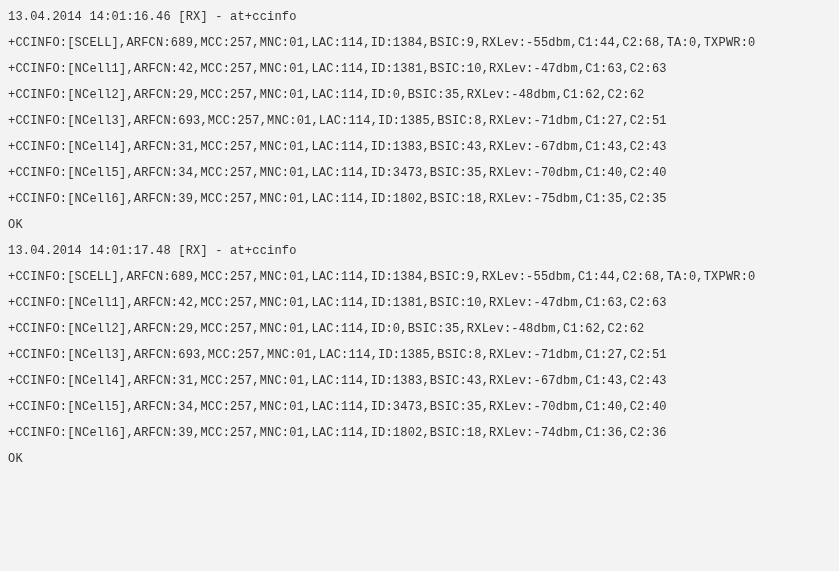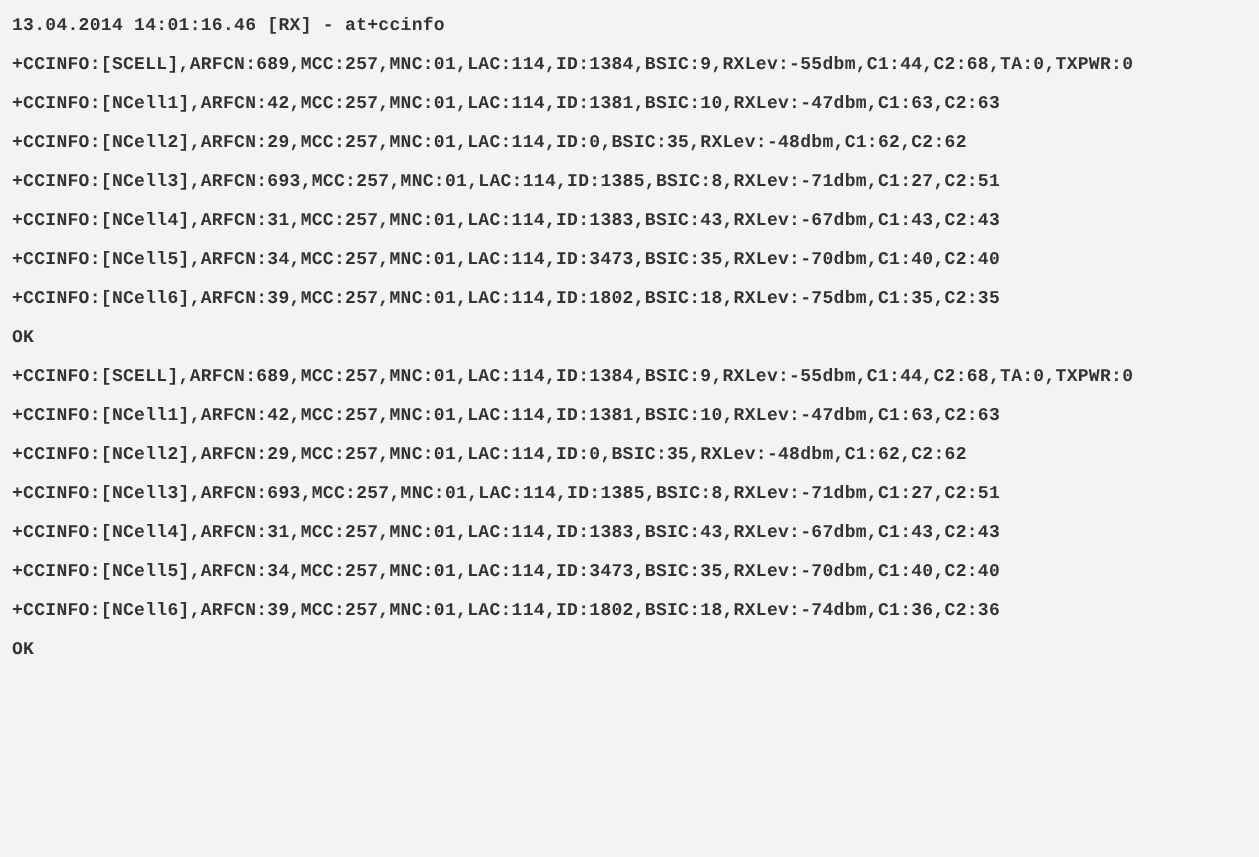--- a/index.html
+++ b/index.html
@@ -13,36 +13,36 @@
       font-size: 12px;
       color: #333333;
       padding: 4px 8px;
       width: 839px;
       line-height: 1.0;
     }
     .log-line {
       white-space: nowrap;
       padding: 7px 0;
       letter-spacing: 0.2px;
-      font-weight: bold;
     }
   </style>
 </head>
 <body>
 
 <div>
   <div class="log-line">13.04.2014 14:01:16.46 [RX] - at+ccinfo</div>
   <div class="log-line">+CCINFO:[SCELL],ARFCN:689,MCC:257,MNC:01,LAC:114,ID:1384,BSIC:9,RXLev:-55dbm,C1:44,C2:68,TA:0,TXPWR:0</div>
   <div class="log-line">+CCINFO:[NCell1],ARFCN:42,MCC:257,MNC:01,LAC:114,ID:1381,BSIC:10,RXLev:-47dbm,C1:63,C2:63</div>
   <div class="log-line">+CCINFO:[NCell2],ARFCN:29,MCC:257,MNC:01,LAC:114,ID:0,BSIC:35,RXLev:-48dbm,C1:62,C2:62</div>
   <div class="log-line">+CCINFO:[NCell3],ARFCN:693,MCC:257,MNC:01,LAC:114,ID:1385,BSIC:8,RXLev:-71dbm,C1:27,C2:51</div>
   <div class="log-line">+CCINFO:[NCell4],ARFCN:31,MCC:257,MNC:01,LAC:114,ID:1383,BSIC:43,RXLev:-67dbm,C1:43,C2:43</div>
   <div class="log-line">+CCINFO:[NCell5],ARFCN:34,MCC:257,MNC:01,LAC:114,ID:3473,BSIC:35,RXLev:-70dbm,C1:40,C2:40</div>
   <div class="log-line">+CCINFO:[NCell6],ARFCN:39,MCC:257,MNC:01,LAC:114,ID:1802,BSIC:18,RXLev:-75dbm,C1:35,C2:35</div>
   <div class="log-line">OK</div>
+  <div class="log-line">13.04.2014 14:01:17.48 [RX] - at+ccinfo</div>
   <div class="log-line">+CCINFO:[SCELL],ARFCN:689,MCC:257,MNC:01,LAC:114,ID:1384,BSIC:9,RXLev:-55dbm,C1:44,C2:68,TA:0,TXPWR:0</div>
   <div class="log-line">+CCINFO:[NCell1],ARFCN:42,MCC:257,MNC:01,LAC:114,ID:1381,BSIC:10,RXLev:-47dbm,C1:63,C2:63</div>
   <div class="log-line">+CCINFO:[NCell2],ARFCN:29,MCC:257,MNC:01,LAC:114,ID:0,BSIC:35,RXLev:-48dbm,C1:62,C2:62</div>
   <div class="log-line">+CCINFO:[NCell3],ARFCN:693,MCC:257,MNC:01,LAC:114,ID:1385,BSIC:8,RXLev:-71dbm,C1:27,C2:51</div>
   <div class="log-line">+CCINFO:[NCell4],ARFCN:31,MCC:257,MNC:01,LAC:114,ID:1383,BSIC:43,RXLev:-67dbm,C1:43,C2:43</div>
   <div class="log-line">+CCINFO:[NCell5],ARFCN:34,MCC:257,MNC:01,LAC:114,ID:3473,BSIC:35,RXLev:-70dbm,C1:40,C2:40</div>
   <div class="log-line">+CCINFO:[NCell6],ARFCN:39,MCC:257,MNC:01,LAC:114,ID:1802,BSIC:18,RXLev:-74dbm,C1:36,C2:36</div>
   <div class="log-line">OK</div>
 </div>
 

